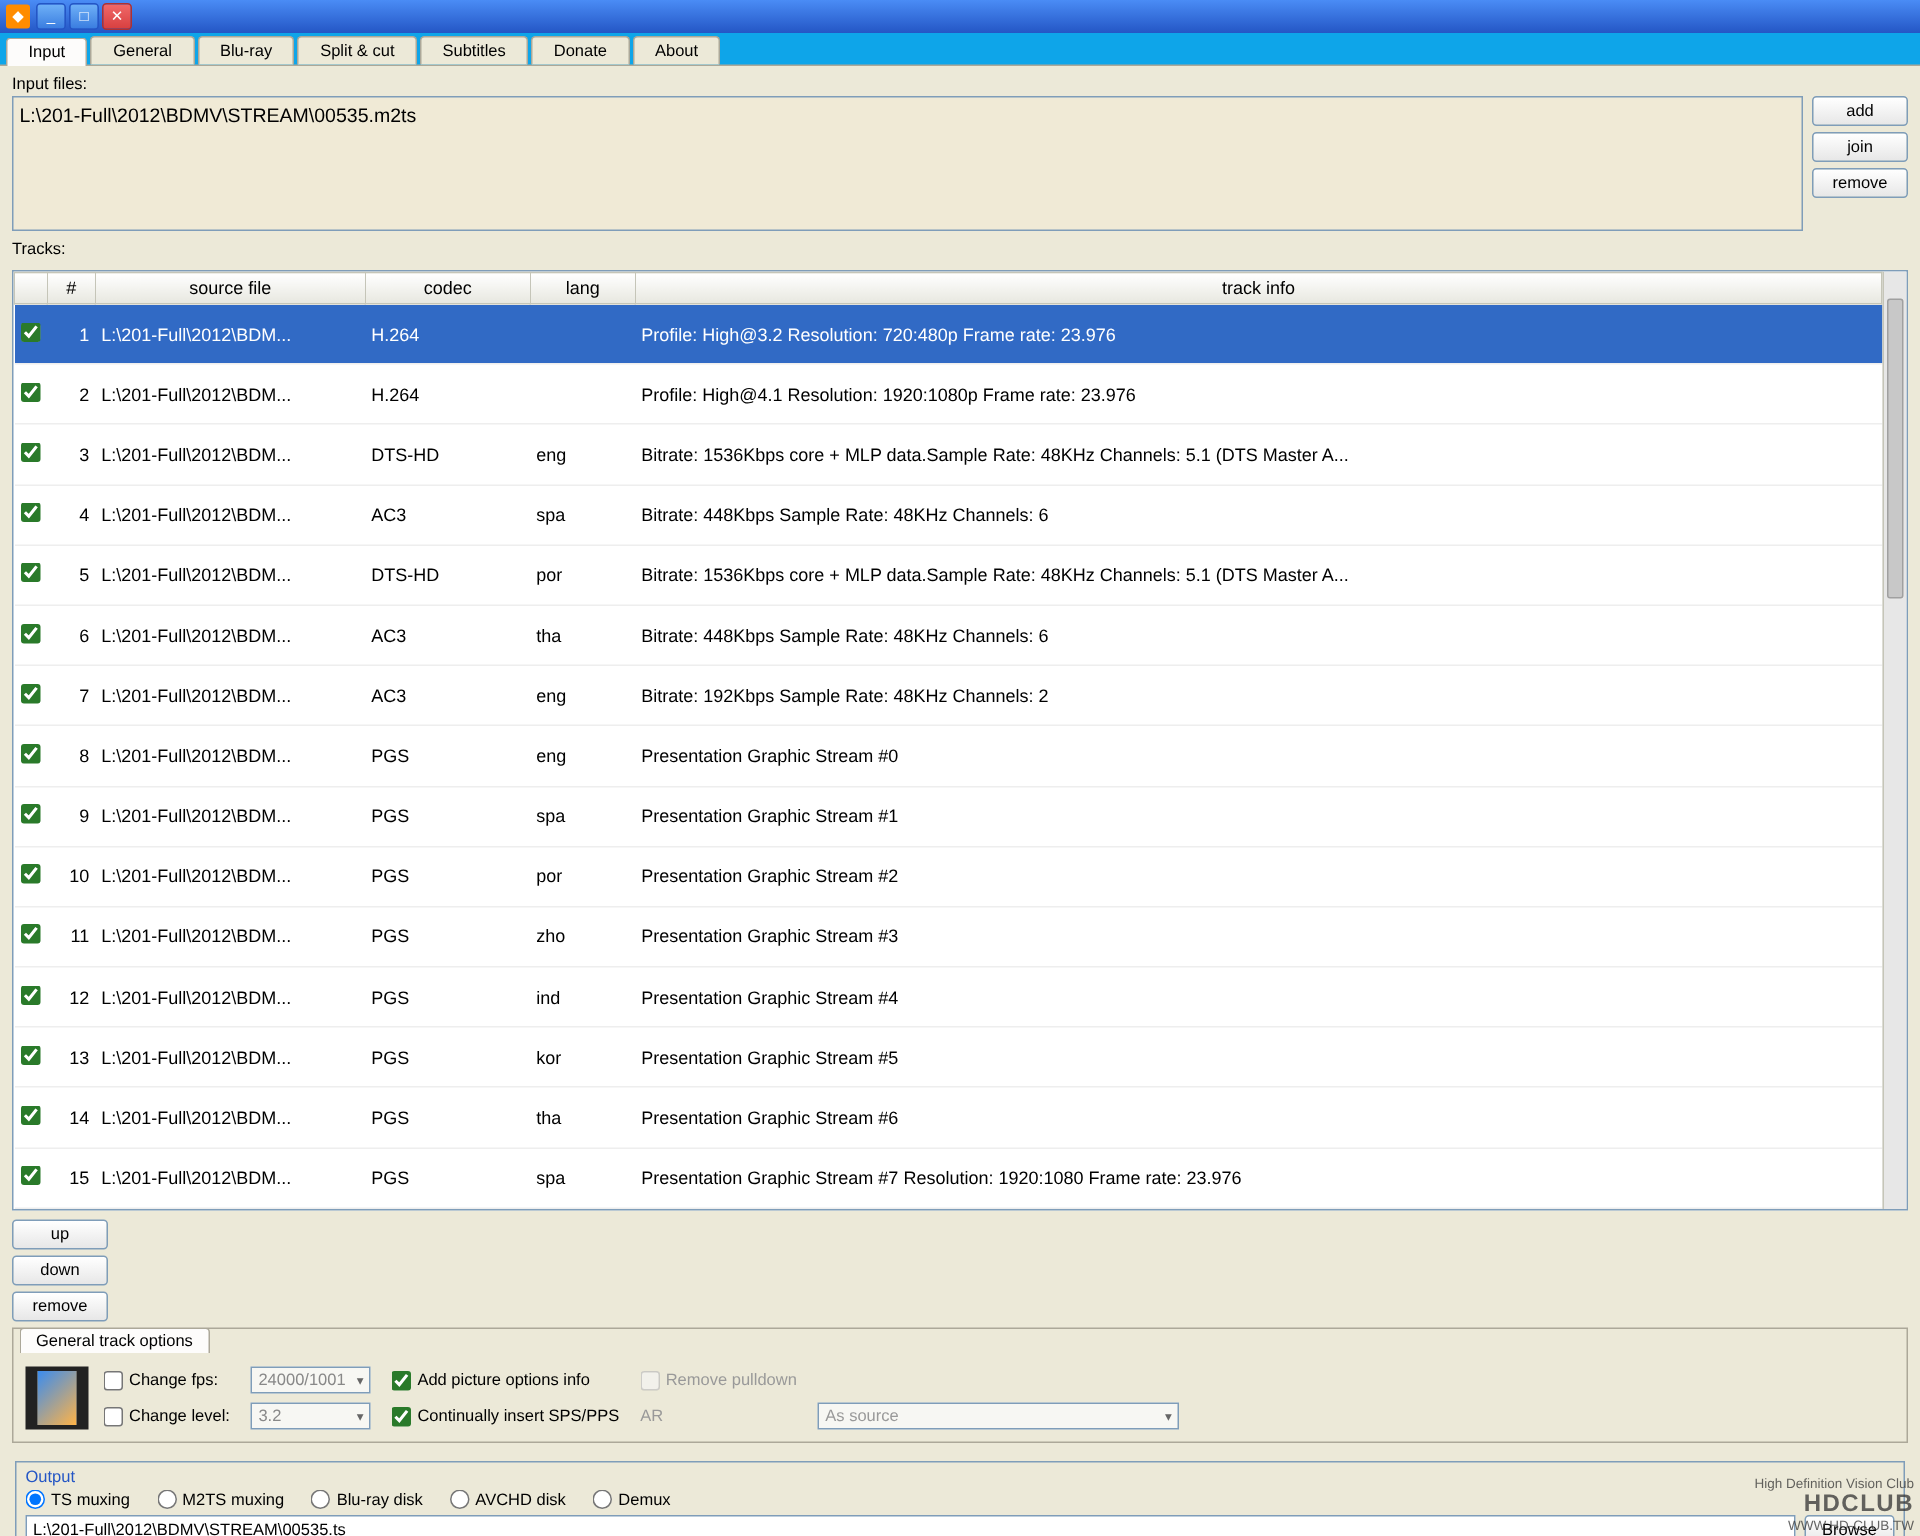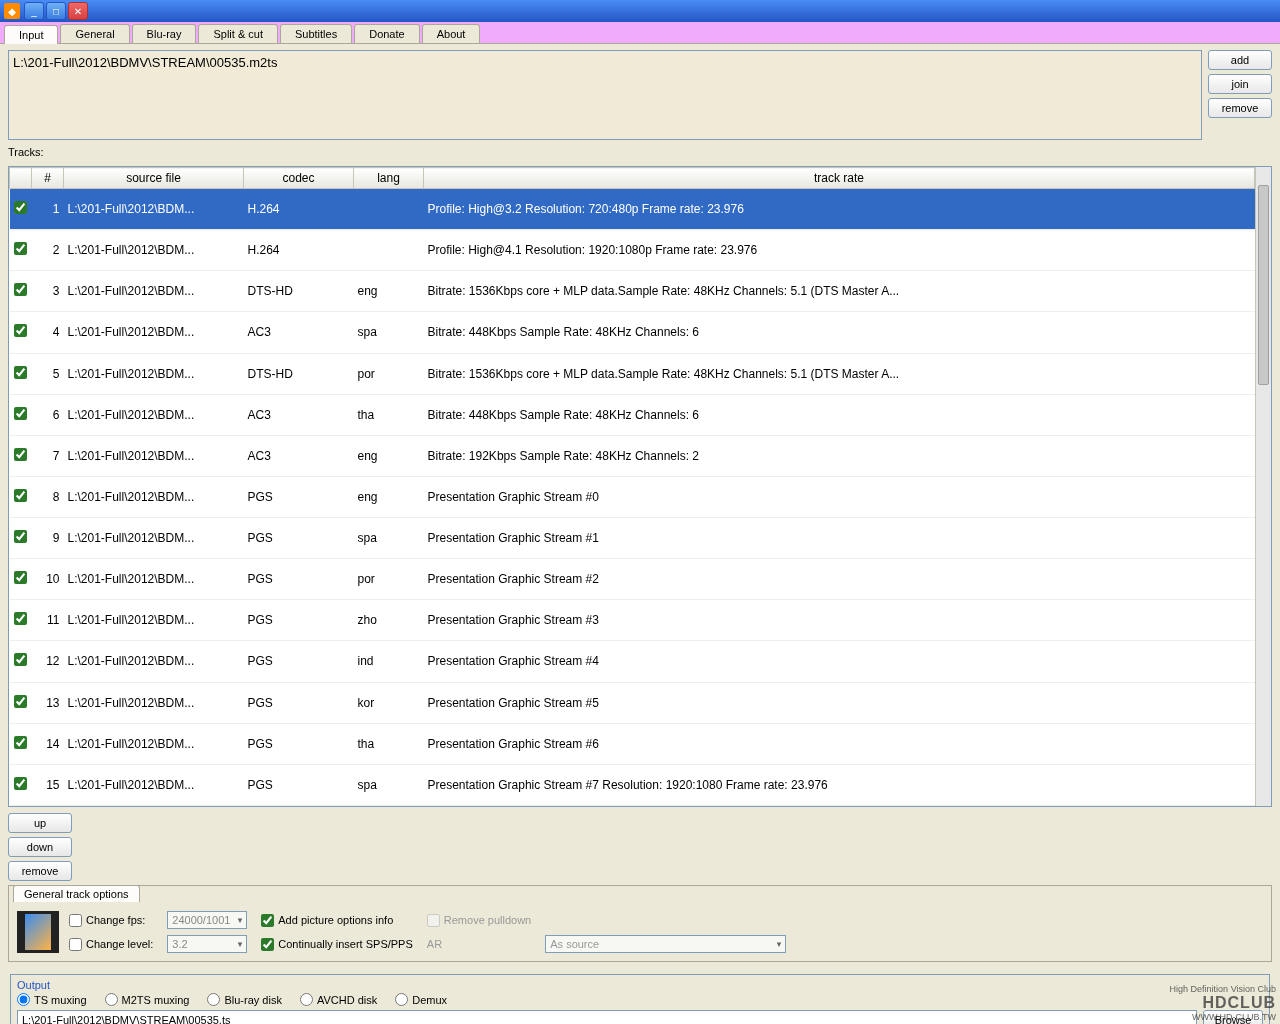--- a/index.html
+++ b/index.html
@@ -3,21 +3,21 @@
 <meta charset="utf-8">
 <style>
 * { box-sizing: border-box; margin: 0; padding: 0; }
 body { font-family: Tahoma, Arial, sans-serif; font-size: 11px; background: #ece9d8; width: 1280px; height: 1024px; overflow: hidden; }
 .titlebar { background: linear-gradient(to bottom, #4a8cf5, #2456c5); color: white; padding: 3px 4px; display: flex; align-items: center; height: 22px; }
 .titlebar-icon { width: 16px; height: 16px; background: #ff8c00; margin-right: 4px; border-radius: 2px; display: inline-flex; align-items: center; justify-content: center; font-size: 10px; }
 .titlebar-text { flex: 1; font-weight: bold; font-size: 12px; }
 .win-btns { display: flex; gap: 2px; }
 .win-btn { width: 20px; height: 18px; background: linear-gradient(to bottom, #6eb0f7, #3a7de0); border: 1px solid #2456c5; border-radius: 3px; color: white; font-size: 10px; display: flex; align-items: center; justify-content: center; cursor: pointer; }
 .win-btn.close { background: linear-gradient(to bottom, #f06868, #d84040); border-color: #b03030; }
-.tabs { display: flex; background: #f0abfc; padding: 2px 4px 0 4px; border-bottom: 1px solid #aca899; }
+.tabs { display: flex; background: #0ea5e9; padding: 2px 4px 0 4px; border-bottom: 1px solid #aca899; }
 .tab { padding: 3px 14px; border: 1px solid #aca899; border-bottom: none; background: #ece9d8; margin-right: 2px; border-radius: 3px 3px 0 0; cursor: pointer; font-size: 11px; }
 .tab.active { background: #fdfcfb; position: relative; top: 1px; }
 .main { padding: 6px 8px; display: flex; flex-direction: column; height: calc(1024px - 22px - 24px - 54px); }
 .lbl { margin-bottom: 2px; }
 .row-flex { display: flex; gap: 6px; justify-content: center; }
 .input-files-area { flex: 1; border: 1px solid #7f9db9; background: #f0ead6; padding: 4px; height: 90px; font-size: 13px; overflow: auto; }
 .side-btns { display: flex; flex-direction: column; gap: 4px; width: 64px; }
 .btn { border: 1px solid #7f9db9; background: linear-gradient(to bottom, #fff, #e7e7e7); padding: 3px 0; text-align: center; cursor: pointer; border-radius: 3px; font-size: 11px; }
 .tracks-wrap { margin-top: 6px; flex: 1; display: flex; flex-direction: column; min-height: 0; }
 .table-wrap { flex: 1; border: 1px solid #7f9db9; background: white; overflow: auto; position: relative; display: flex; }
@@ -68,41 +68,42 @@
     <div class="tab active">Input</div>
     <div class="tab">General</div>
     <div class="tab">Blu-ray</div>
     <div class="tab">Split &amp; cut</div>
     <div class="tab">Subtitles</div>
     <div class="tab">Donate</div>
     <div class="tab">About</div>
   </div>
 
 <div class="main">
+  <div class="lbl">Input files:</div>
   <div class="row-flex">
     <div class="input-files-area">L:\201-Full\2012\BDMV\STREAM\00535.m2ts</div>
     <div class="side-btns">
       <div class="btn">add</div>
       <div class="btn">join</div>
       <div class="btn">remove</div>
     </div>
   </div>
 
   <div class="lbl" style="margin-top:6px">Tracks:</div>
   <div class="row-flex tracks-wrap">
     <div class="table-wrap">
       <table class="track-table">
         <thead>
             <tr>
           <th class="col-chk"></th>
           <th class="col-n">#</th>
           <th class="col-src">source file</th>
           <th class="col-codec">codec</th>
           <th class="col-lang">lang</th>
-          <th>track rate</th>
+          <th>track info</th>
         </tr>
           </thead>
         <tbody id="track-body">
             <tr class="selected">
               <td class="col-chk"><input type="checkbox" class="chk" checked="" style=""></td>
   <td class="col-n">1</td>
   <td class="col-src">L:\201-Full\2012\BDM...</td>
   <td class="col-codec">H.264</td>
   <td class="col-lang"></td>
   <td>Profile: High@3.2  Resolution: 720:480p  Frame rate: 23.976</td>

